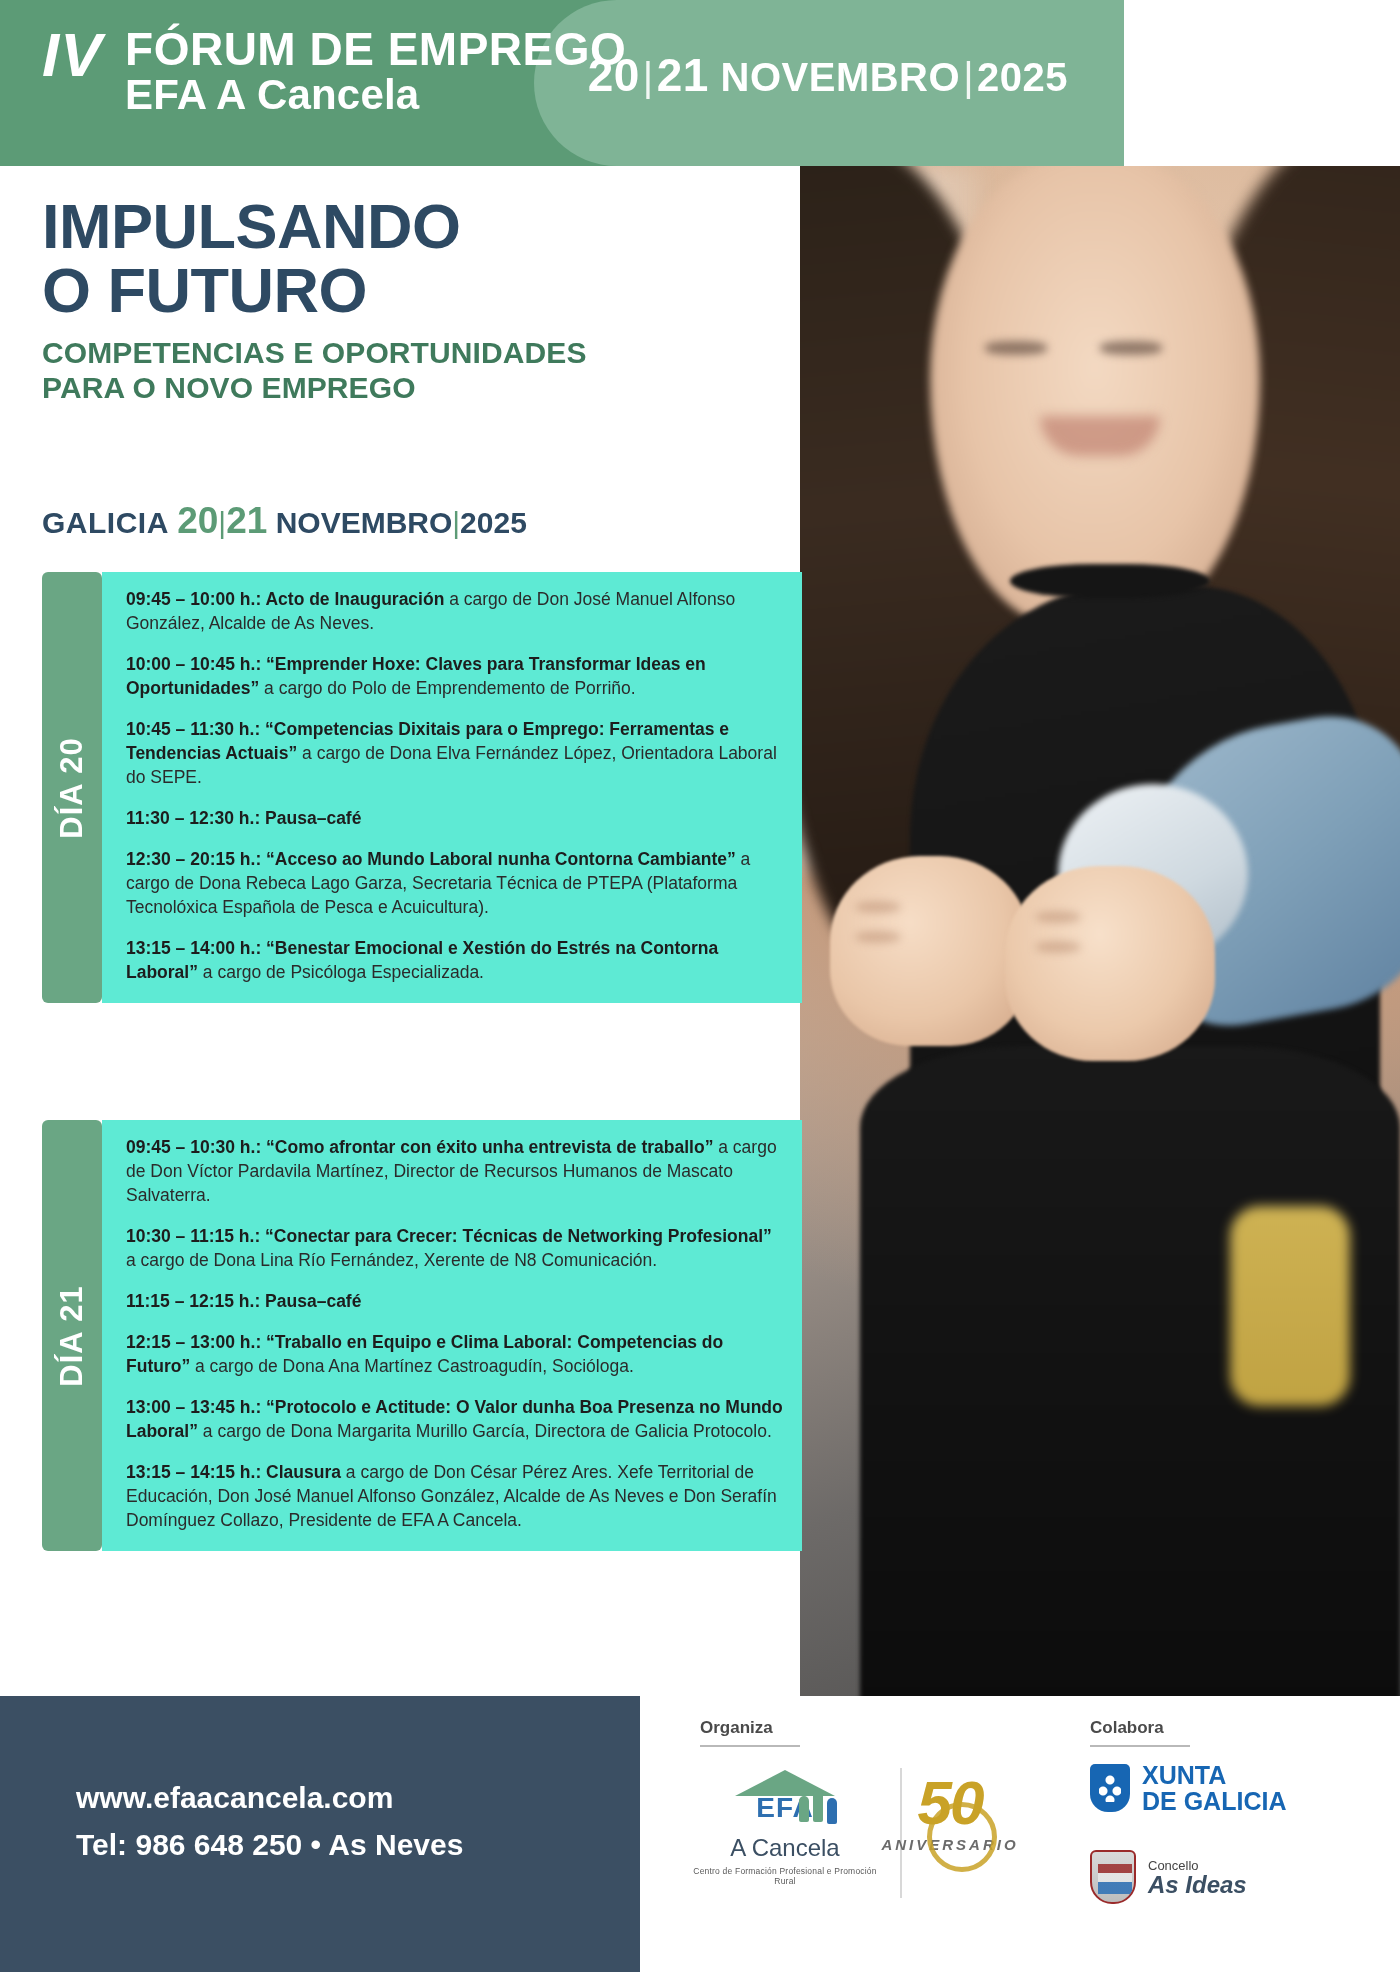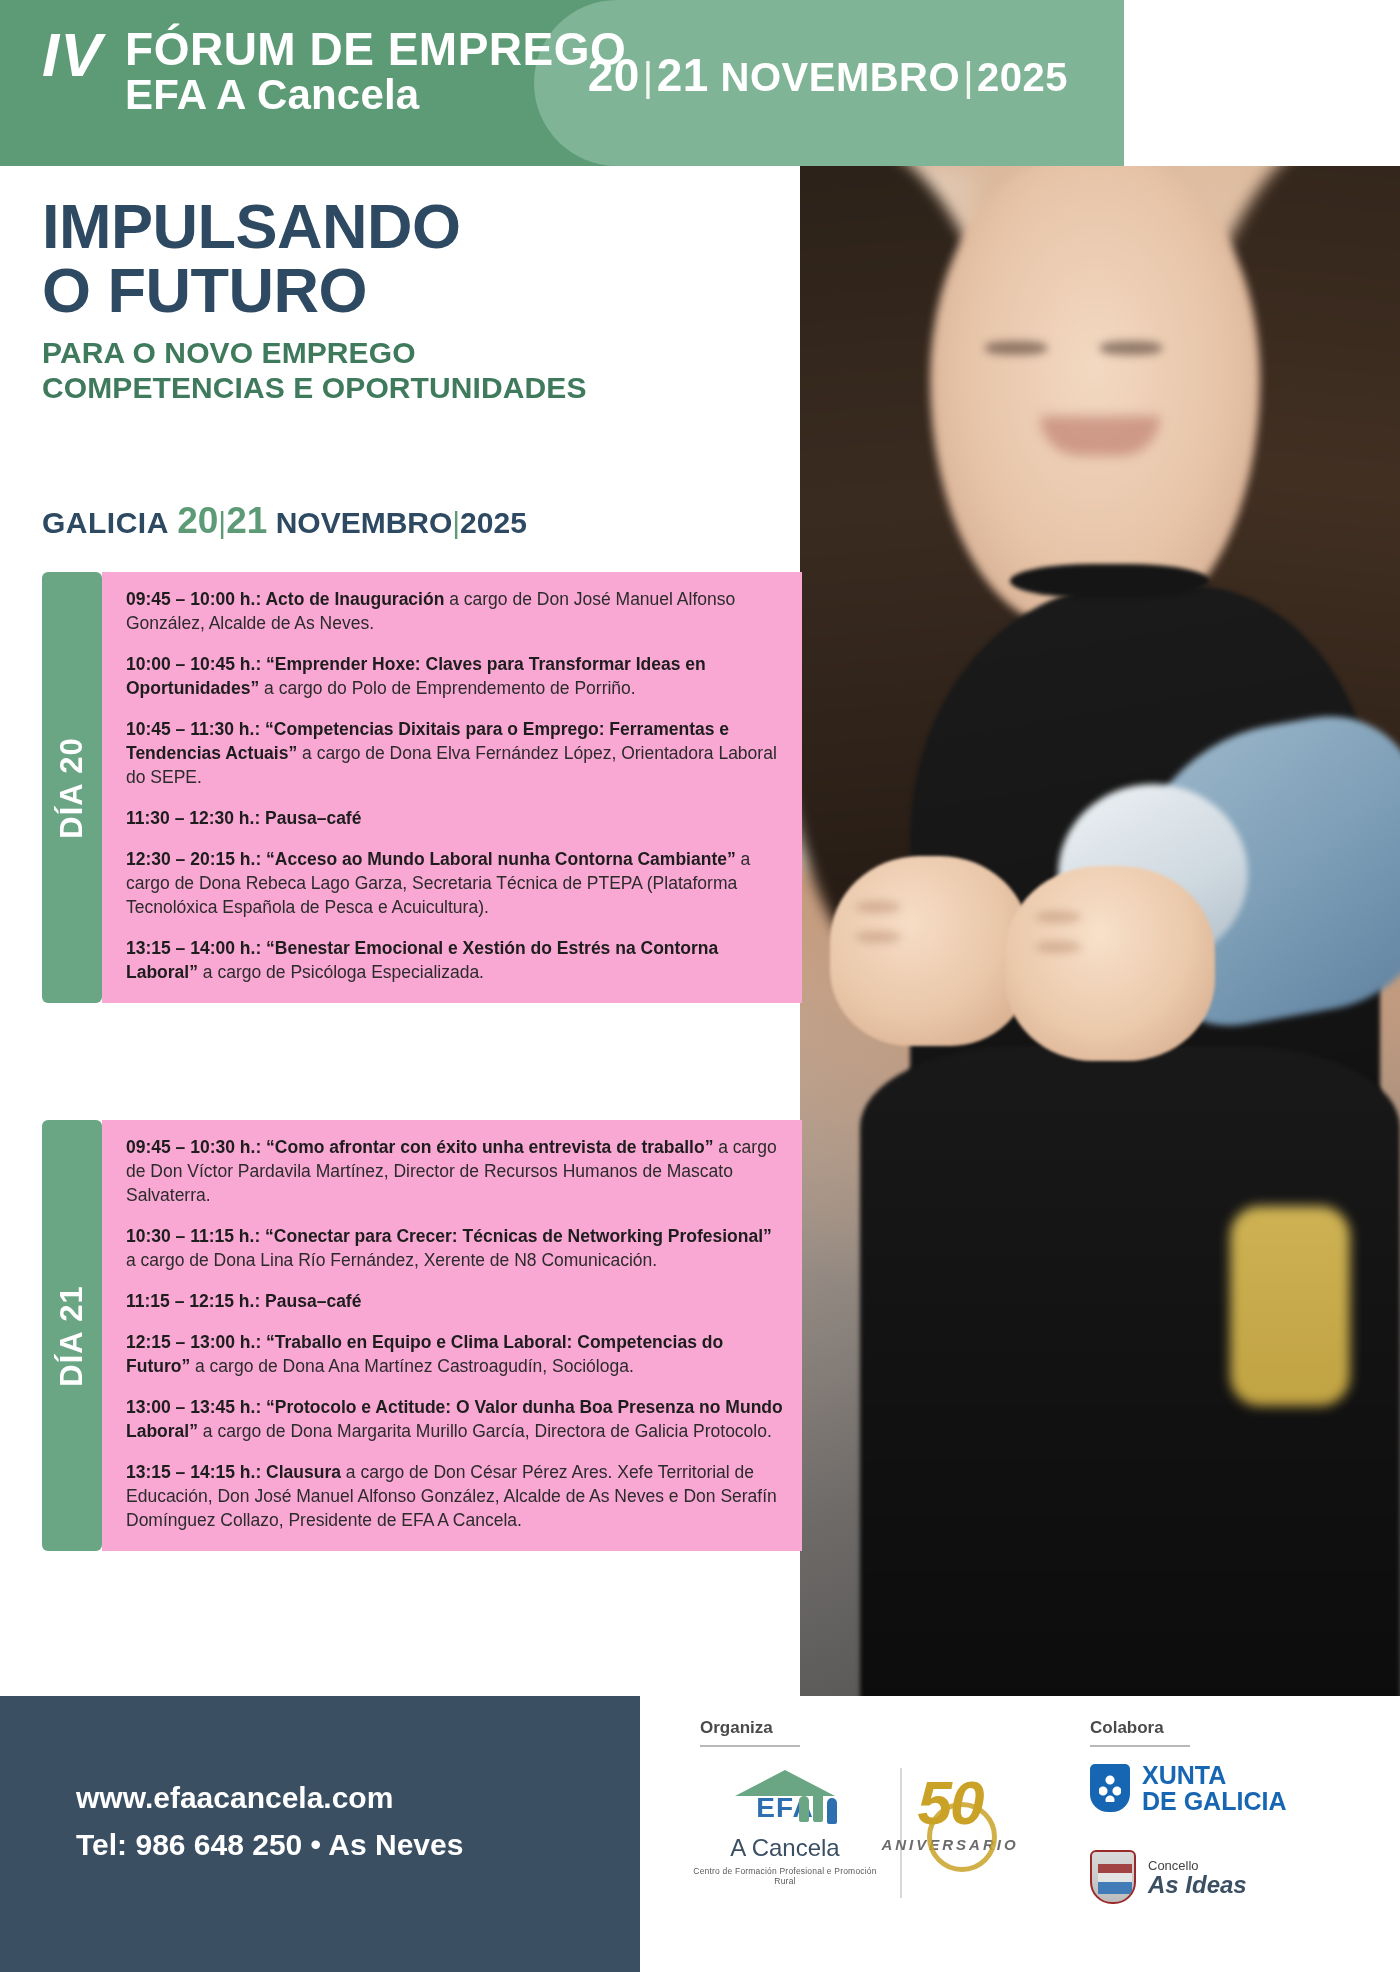--- a/index.html
+++ b/index.html
@@ -191,21 +191,21 @@
   }
   .daytab span {
     display:block;
     color:#ffffff; font-size:31px; font-weight:bold; letter-spacing:1px;
     transform:rotate(-90deg);
     white-space:nowrap;
     transform-origin:center center;
   }
   .daybody {
     position:absolute; left:60px; top:0; width:700px;
-    background:#f9a8d4;
+    background:#5eead4;
     padding:16px 18px 16px 24px;
   }
   .ev { margin-bottom:17px; color:#2b2b2b; font-size:17.5px; line-height:1.37; }
   .ev:last-child { margin-bottom:2px; }
   .ev b { font-weight:bold; color:#1d1d1d; }
 
   
   .bottom-left {
     position:absolute; left:0; top:1696px; width:640px; height:276px;
     background:#3b4f63;
@@ -345,22 +345,22 @@
   <div class="ph-knuck" style="left:235px; top:745px;"></div>
   <div class="ph-knuck" style="left:235px; top:775px;"></div>
 </div>
 
 <div class="headline">
   <div class="h1">
     <span>IMPULSANDO</span>
     <span class="l2">O FUTURO</span>
   </div>
   <div class="h2">
+    <div>COMPETENCIAS E OPORTUNIDADES</div>
     <div>PARA O NOVO EMPREGO</div>
-    <div>COMPETENCIAS E OPORTUNIDADES</div>
   </div>
 </div>
 
 <div class="prog">
   <span class="word">GALICIA</span>
   <span class="num">20</span><span class="bar">|</span><span class="num">21</span>
   <span class="mon">NOVEMBRO</span><span class="bar">|</span><span class="mon">2025</span>
 </div>
 
 <div class="daywrap" id="day20">

